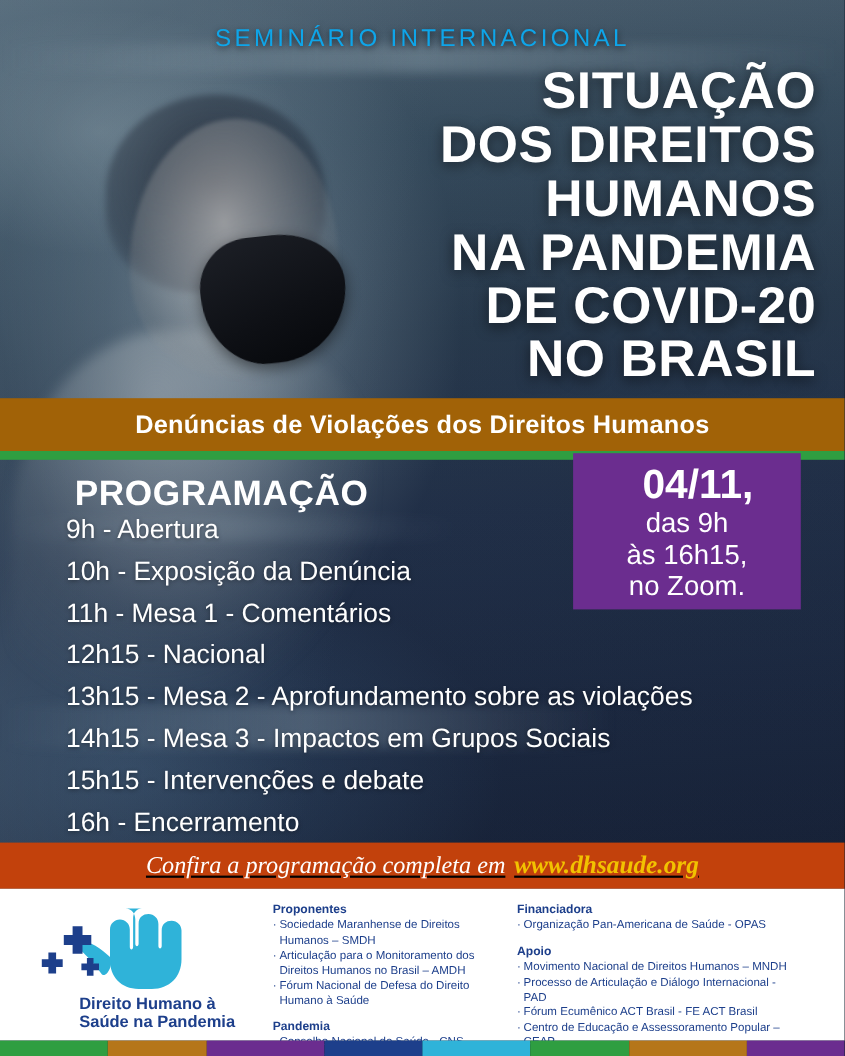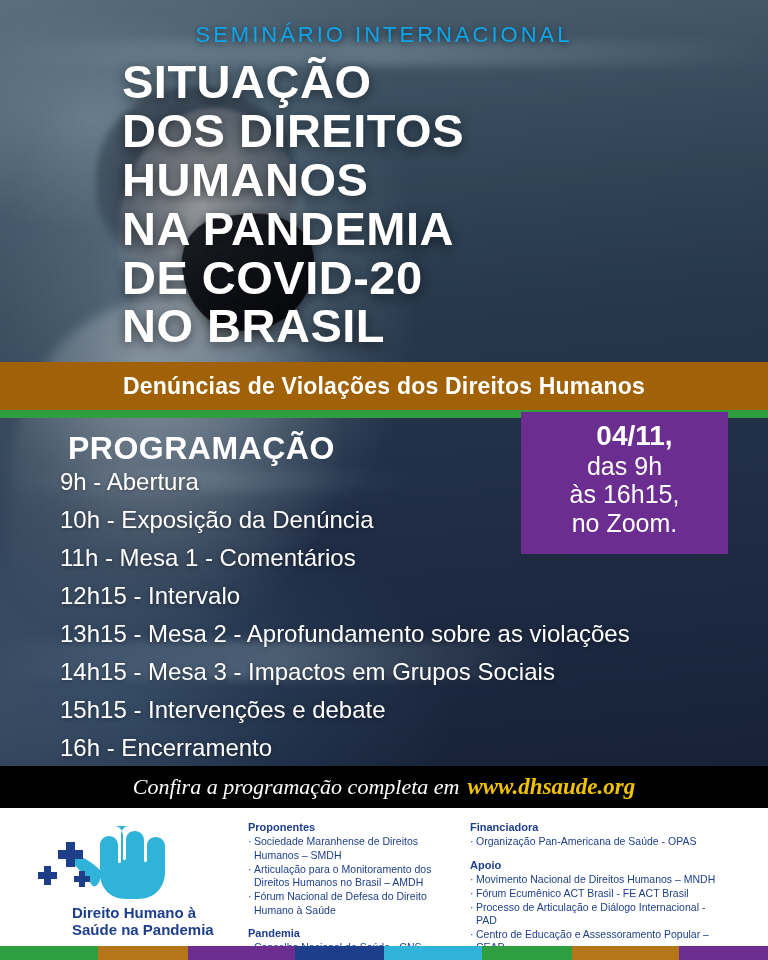--- a/index.html
+++ b/index.html
@@ -85,20 +85,21 @@
     color: #0ea5e9;
     font-size: 22px;
     letter-spacing: 3px;
     font-weight: 400;
     text-shadow: 0 2px 6px rgba(0,0,0,0.6);
   }
   .title {
     position: absolute;
     right: 26px; top: 58px;
     width: 620px;
+    text-align: right;
     color: #ffffff;
     font-weight: bold;
     font-size: 47px;
     line-height: 1.04;
     letter-spacing: 0.5px;
     text-shadow: 0 3px 12px rgba(0,0,0,0.55);
   }
 
   
   .band-sub {
@@ -163,30 +164,30 @@
     text-align: center;
     box-sizing: border-box;
   }
   .date-line {
     color: #ffffff;
     font-size: 25px;
     line-height: 1.14;
   }
   .date-line.strong {
     font-weight: bold;
-    font-size: 28px;
+    font-size: 37px;
     padding-left: 20px;
   }
 
   
   .band-site {
     position: absolute;
     left: 0; top: 766px;
     width: 768px; height: 42px;
-    background: #000000;
+    background: #c2410c;
     display: flex;
     align-items: center;
     justify-content: center;
     text-decoration: underline;
   }
   .band-site .confira {
     color: #ffffff;
     font-family: "Liberation Serif", serif;
     font-style: italic;
     font-size: 22px;
@@ -293,21 +294,21 @@
     <span>Denúncias de Violações dos Direitos Humanos</span>
   </div>
   <div class="rule-green"></div>
 
   <div class="prog-wrap">
     <div class="prog-title">PROGRAMAÇÃO</div>
     <div class="prog-list">
       <div class="prog-item">9h - Abertura</div>
       <div class="prog-item">10h - Exposição da Denúncia</div>
       <div class="prog-item">11h - Mesa 1 - Comentários</div>
-      <div class="prog-item">12h15 - Intervalo</div>
+      <div class="prog-item">12h15 - Nacional</div>
       <div class="prog-item">13h15 - Mesa 2 - Aprofundamento sobre as violações</div>
       <div class="prog-item">14h15 - Mesa 3 - Impactos em Grupos Sociais</div>
       <div class="prog-item">15h15 - Intervenções e debate</div>
       <div class="prog-item">16h - Encerramento</div>
     </div>
   </div>
 
   <div class="date-box">
     <div class="date-line strong">04/11,</div>
     <div class="date-line">das 9h</div>
@@ -359,22 +360,22 @@
     </div>
 
     <div class="col col-b">
       <h4>Financiadora</h4>
       <ul>
         <li>Organização Pan-Americana de Saúde - OPAS</li>
       </ul>
       <h4>Apoio</h4>
       <ul>
         <li>Movimento Nacional de Direitos Humanos – MNDH</li>
+        <li>Processo de Articulação e Diálogo Internacional  - PAD</li>
         <li>Fórum Ecumênico ACT Brasil - FE ACT Brasil</li>
-        <li>Processo de Articulação e Diálogo Internacional  - PAD</li>
         <li>Centro de Educação e Assessoramento Popular – CEAP</li>
       </ul>
     </div>
   </div>
 
   <div class="strip">
     <div style="flex:1.1;background:#2f9e41"></div>
     <div style="flex:1.0;background:#b5761a"></div>
     <div style="flex:1.2;background:#6b2d8f"></div>
     <div style="flex:1.0;background:#1d3f8b"></div>

